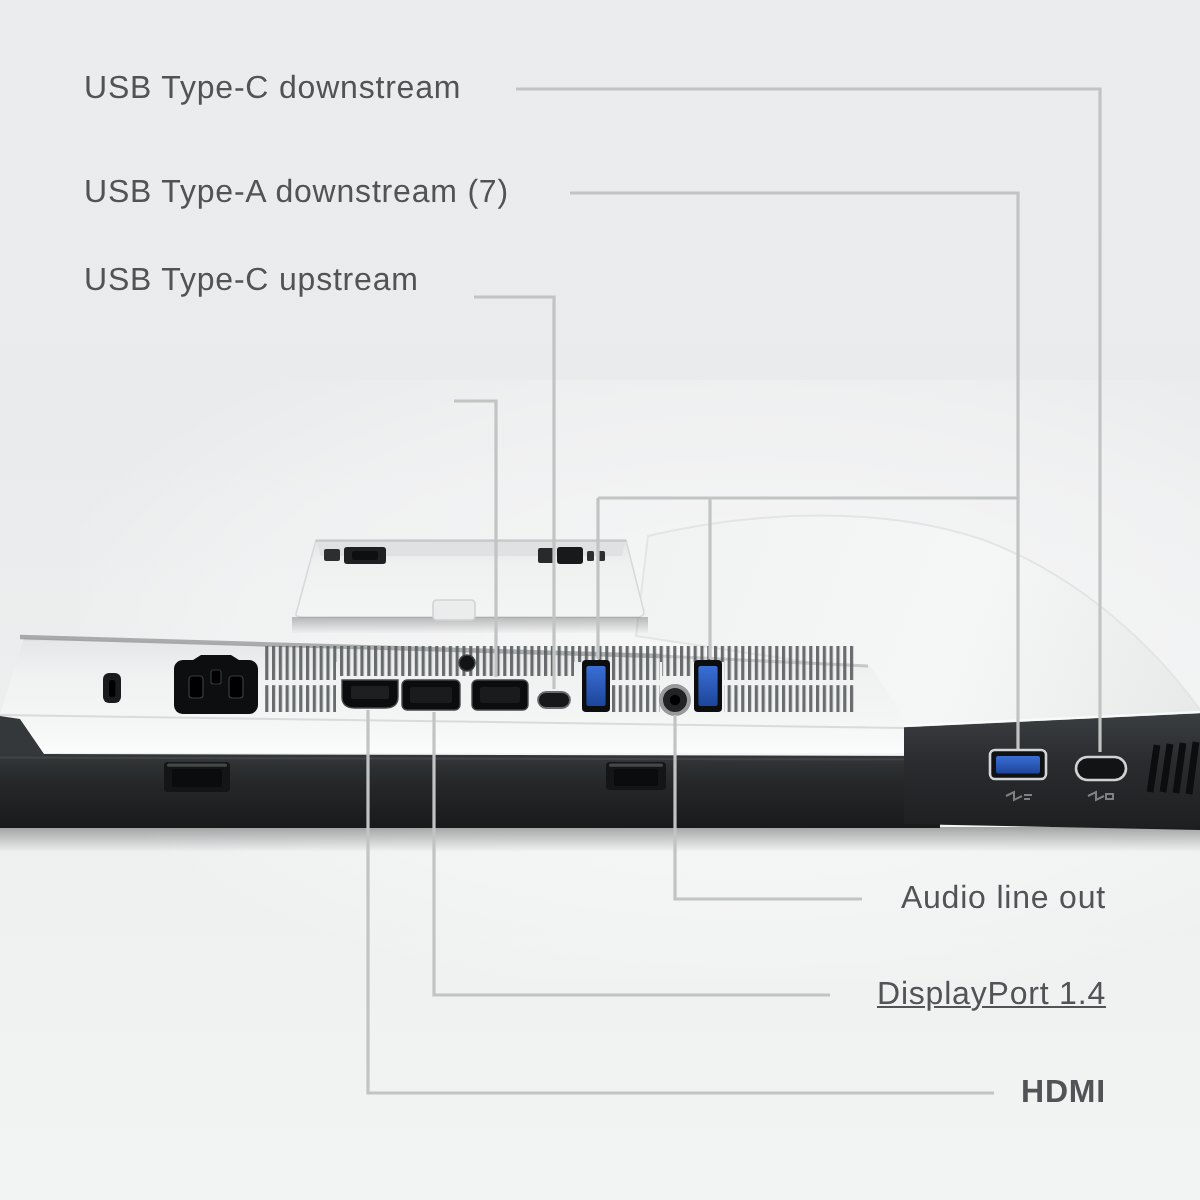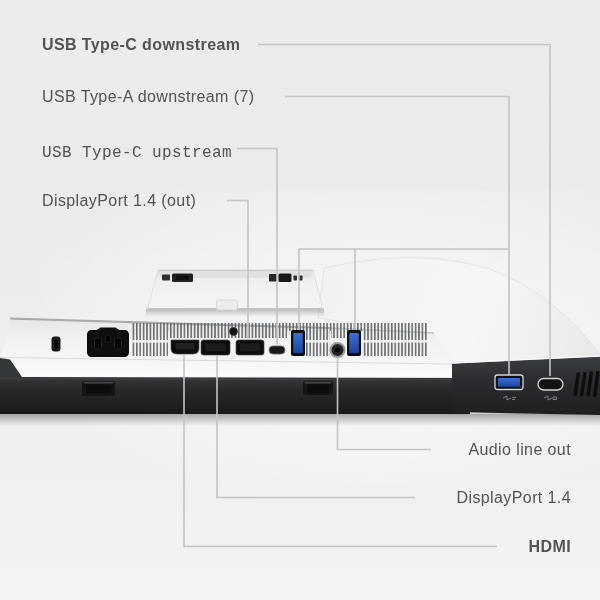--- a/index.html
+++ b/index.html
@@ -12,27 +12,27 @@
     position:absolute;left:40px;top:190px;width:560px;height:300px;
     background:radial-gradient(ellipse at 60% 45%,rgba(255,255,255,.55) 0%,rgba(255,255,255,.25) 55%,rgba(255,255,255,0) 78%);
     pointer-events:none;
   }
   svg.art{position:absolute;left:0;top:0;}
   .lbl{
     position:absolute;font-size:16px;line-height:18px;letter-spacing:.4px;
     color:#515356;white-space:nowrap;
   }
   .lbl.top{left:42px;text-align:left;}
-  .lbl.bot{right:29px;text-align:center;}
-  .lbl.l1{top:36px;font-weight:bold;}
+  .lbl.bot{right:47px;text-align:center;}
+  .lbl.l1{top:36px;}
   .lbl.l2{top:88px;}
-  .lbl.l3{top:144px;font-family:Liberation Mono, monospace;}
+  .lbl.l3{top:132px;}
   .lbl.l4{top:192px;}
   .lbl.b1{top:441px;}
-  .lbl.b2{top:489px;}
+  .lbl.b2{top:489px;text-decoration:underline;}
   .lbl.b3{top:538px;font-weight:bold;}
 </style>
 </head>
 <body>
 
 <div class="scene">
   <div class="glow"></div>
 
   <svg class="art" width="600" height="600" viewBox="0 0 600 600">
     <defs>
@@ -190,18 +190,17 @@
       <path d="M227,200.5 H248 V338.5"></path>
       <path d="M337.5,357.5 V449.5 H431"></path>
       <path d="M217,356 V497.5 H415"></path>
       <path d="M184,355 V546.5 H497"></path>
     </g>
   </svg>
 
   <div class="lbl top l1">USB Type-C downstream</div>
   <div class="lbl top l2">USB Type-A downstream (7)</div>
   <div class="lbl top l3">USB Type-C upstream</div>
-  <div class="lbl top l4">DisplayPort 1.4 (out)</div>
 
   <div class="lbl bot b1">Audio line out</div>
   <div class="lbl bot b2">DisplayPort 1.4</div>
   <div class="lbl bot b3">HDMI</div>
 </div>
 
 </body></html>

